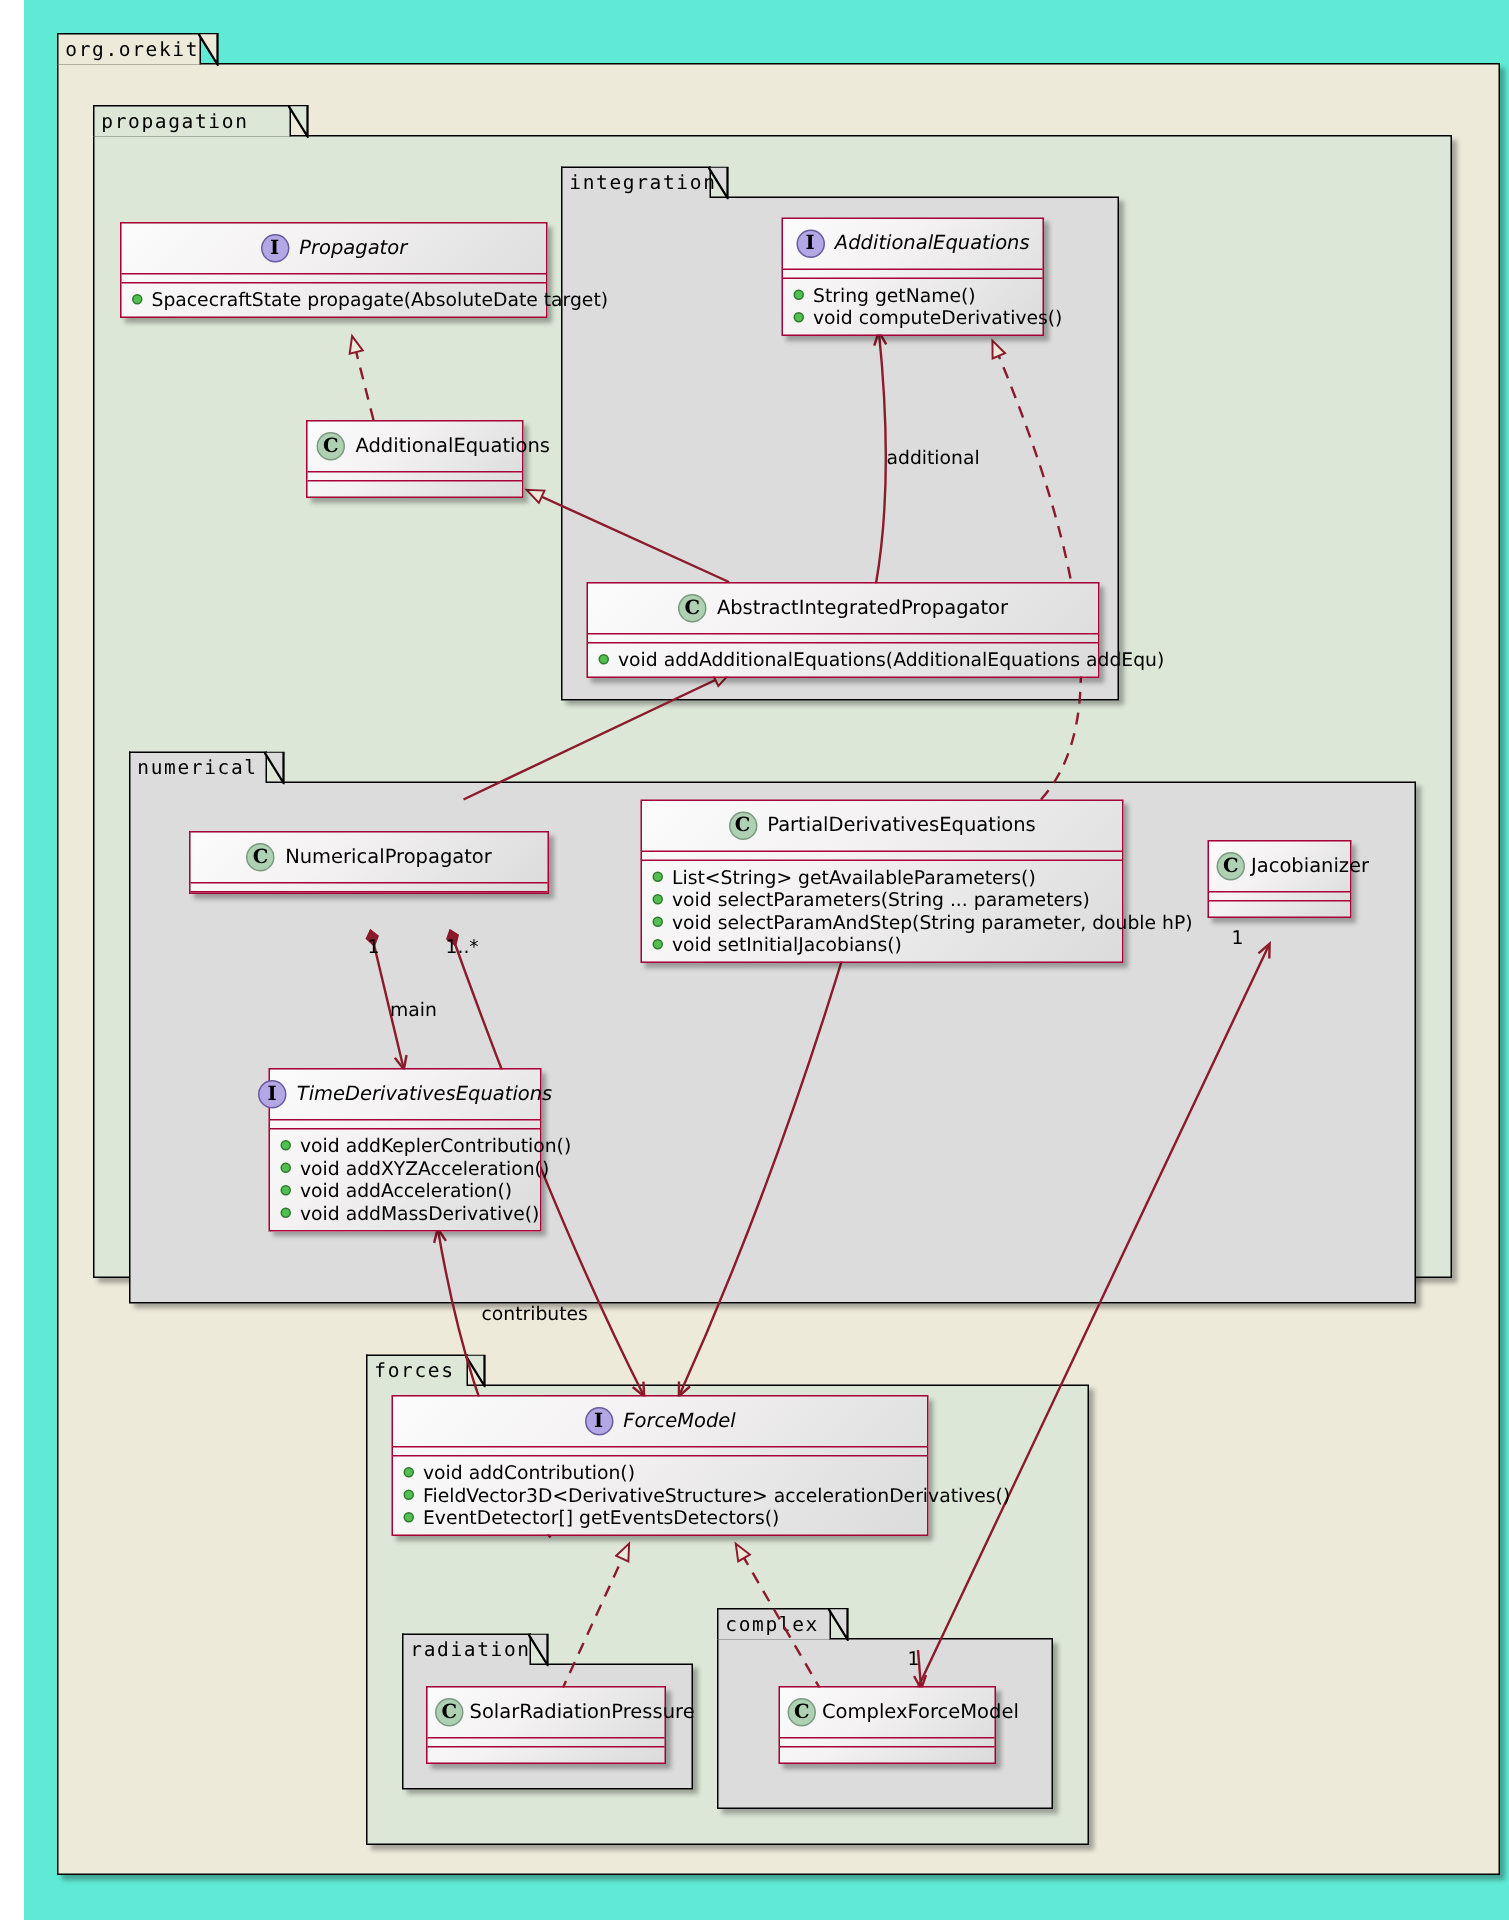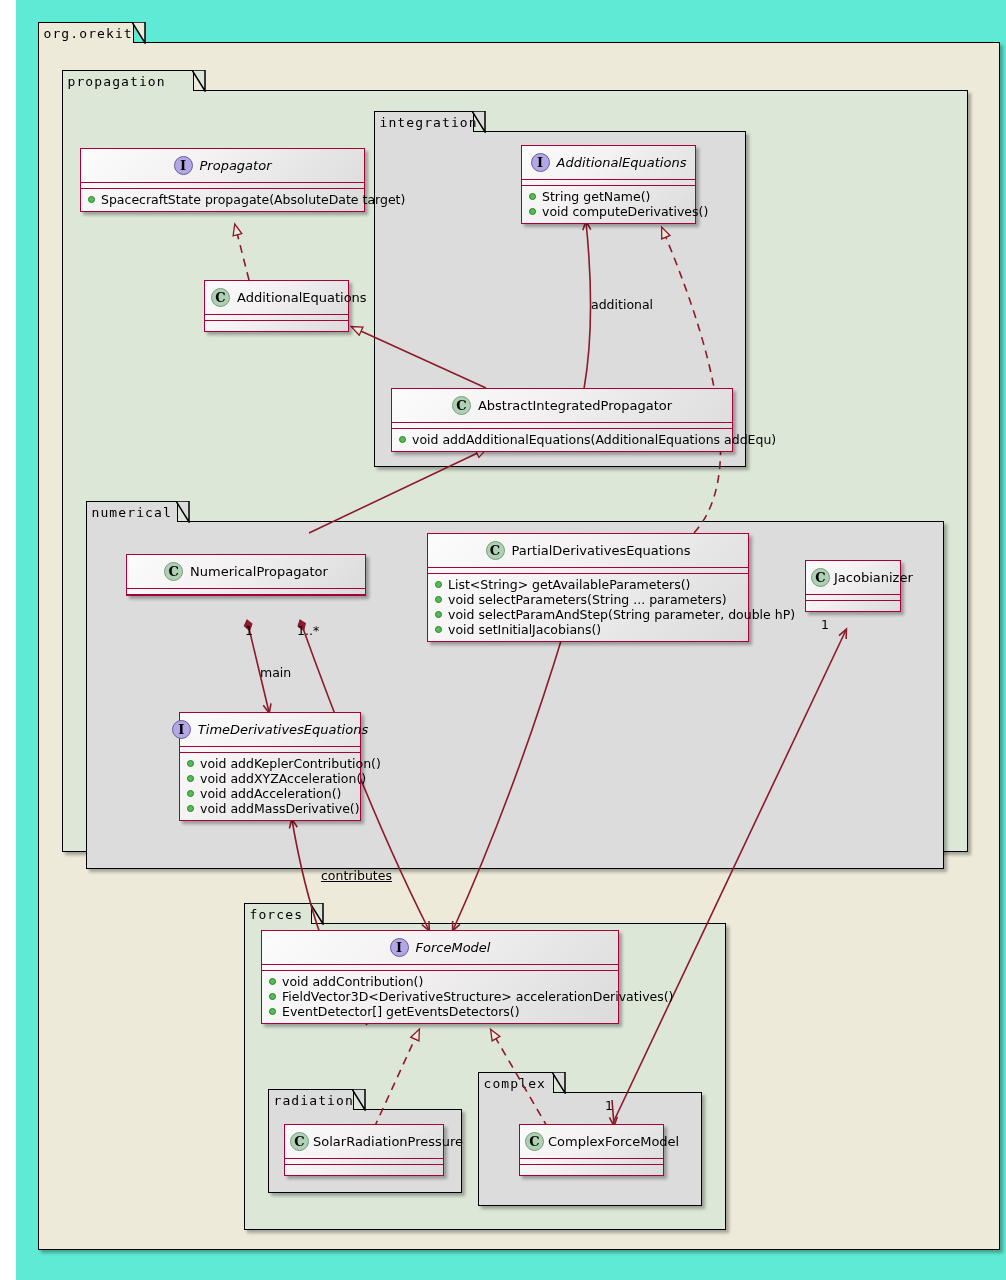--- a/index.html
+++ b/index.html
@@ -177,21 +177,21 @@
     
     <path d="M532,1128 L475,1030" fill="none" stroke="#8B1A2B" stroke-width="1.6" stroke-dasharray="8,6" marker-end="url(#hollowTri)"></path>
 
      Jacobianizer --&gt;
     <path d="M596,1125 L830,630" fill="none" stroke="#8B1A2B" stroke-width="1.6" marker-end="url(#openArrow)"></path>
     <path d="M596,1100 L598,1125" fill="none" stroke="#8B1A2B" stroke-width="1.6" marker-end="url(#openArrow)"></path>
   </svg>
 
   <div class="lbl" style="left:575px;top:297px;text-align:center;">additional</div>
   <div class="lbl" style="left:244px;top:665px;">main</div>
-  <div class="lbl" style="left:305px;top:868px;text-decoration:underline;">contributes</div>
+  <div class="lbl" style="left:305px;top:868px;">contributes</div>
   <div class="mult" style="left:229px;top:623px;">1</div>
   <div class="mult" style="left:281px;top:623px;">1..*</div>
   <div class="mult" style="left:805px;top:617px;">1</div>
   <div class="mult" style="left:589px;top:1098px;">1</div>
 
   <div class="cls iface" style="left:64px;top:148px;width:285px;">
     <div class="hdr">
       <span class="badge I">I</span>
       <span class="nm">Propagator</span>
     </div>

